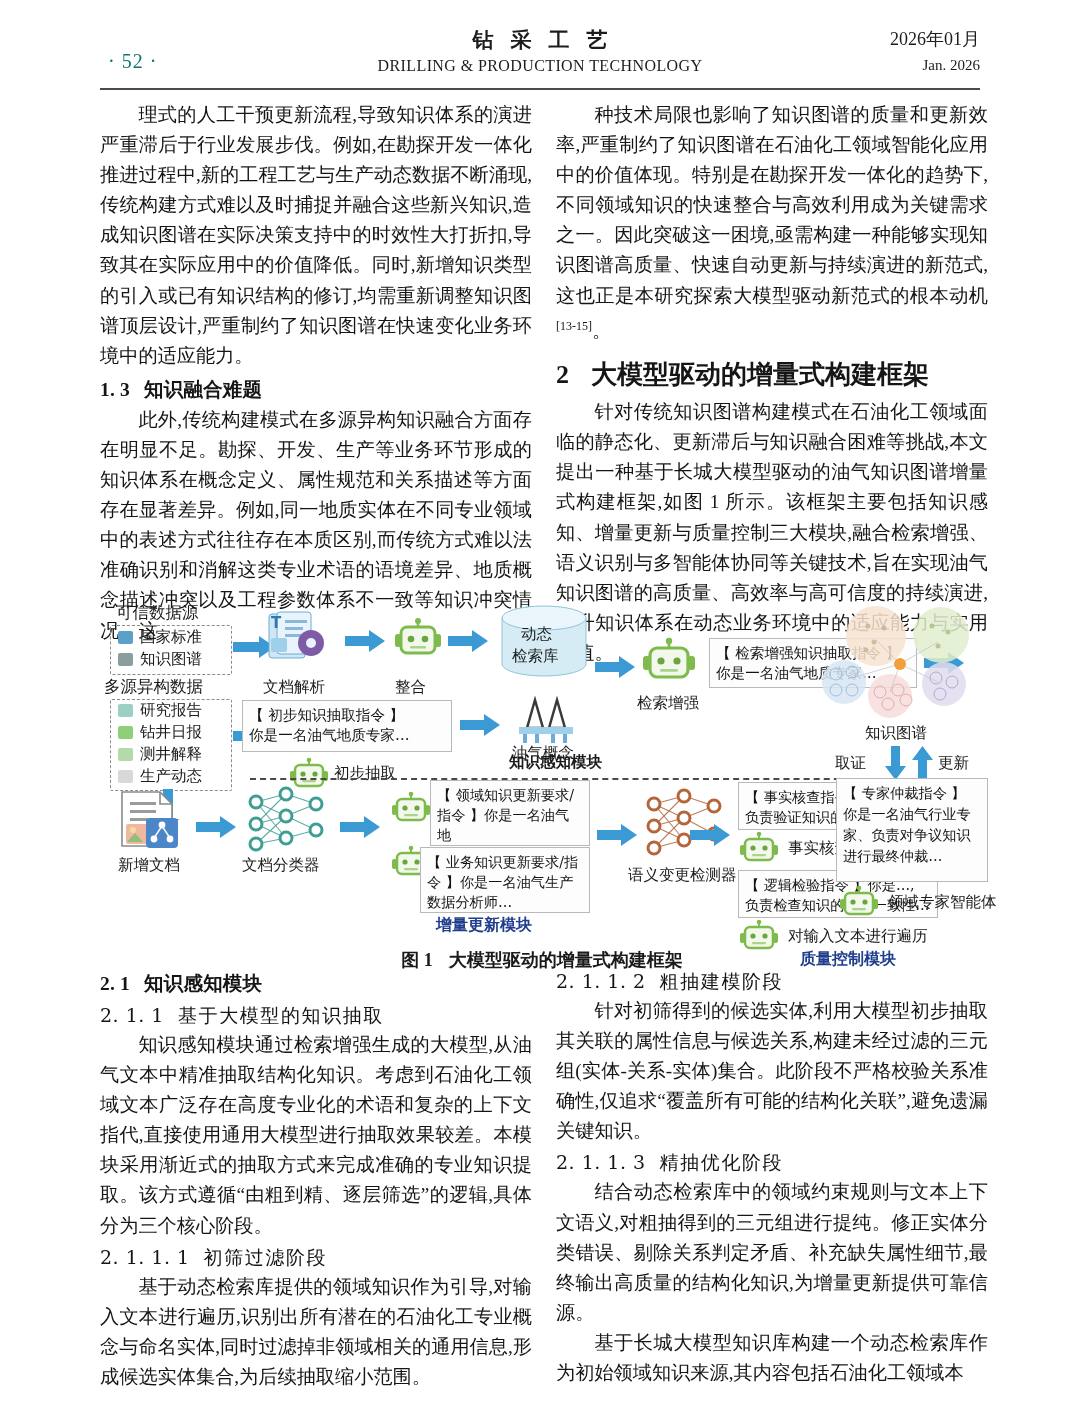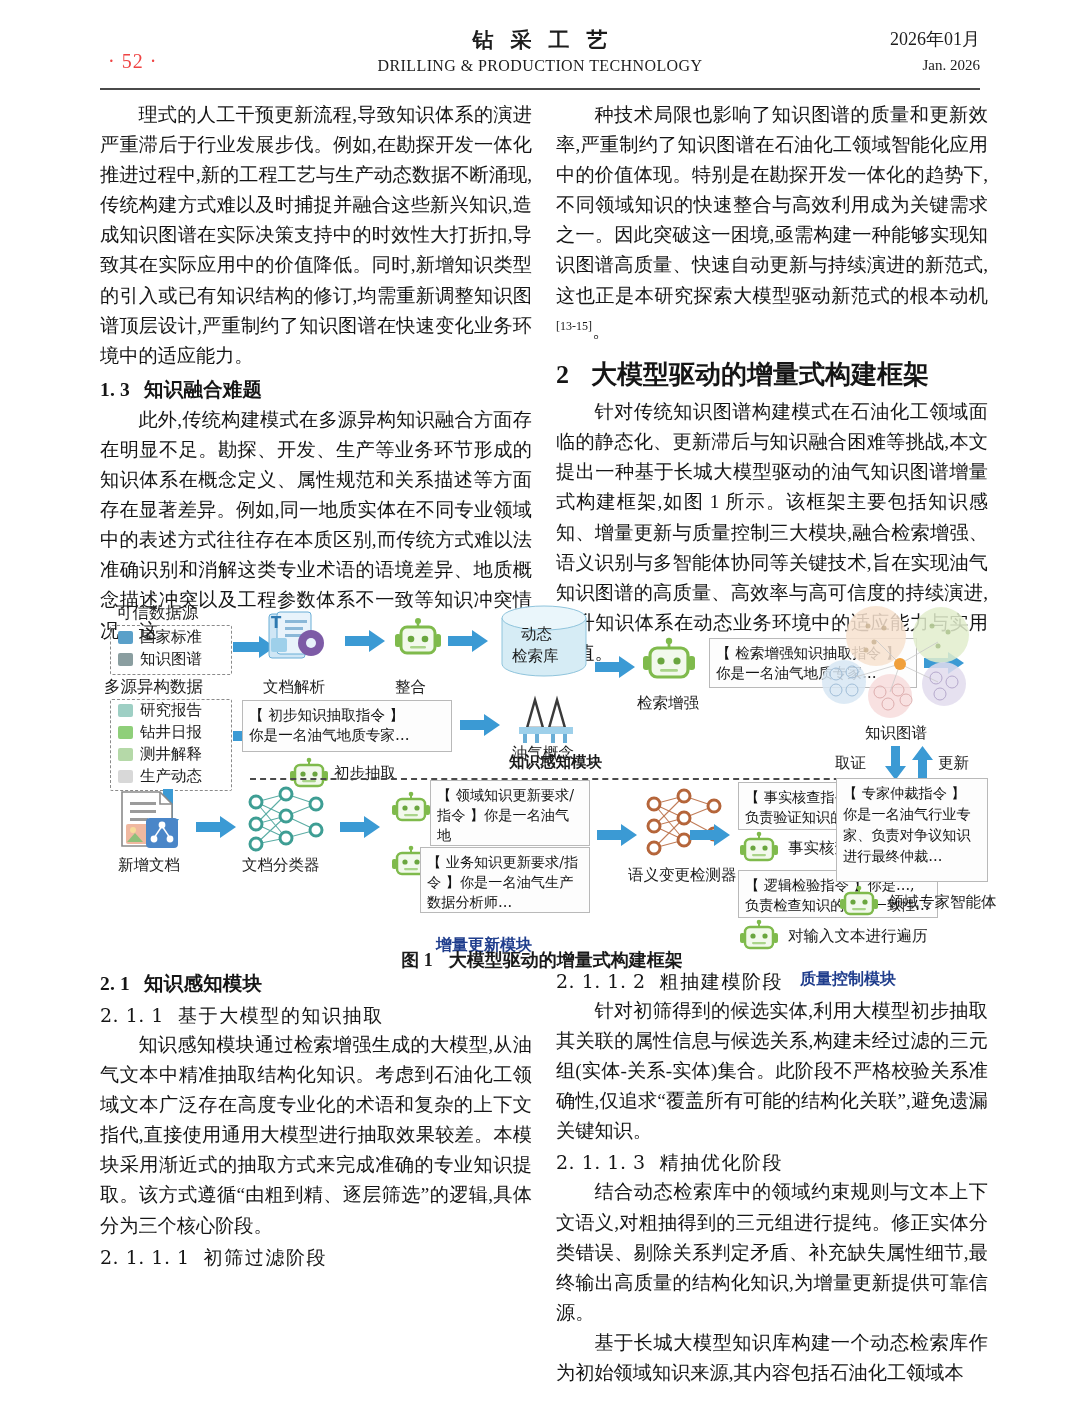--- a/index.html
+++ b/index.html
@@ -12,21 +12,21 @@
     overflow:hidden;
   }
   .page{position:absolute;inset:0;}
 
   
   .runhead{
     position:absolute;left:100px;top:26px;width:880px;height:62px;
   }
   .rh-pageno{
     position:absolute;left:8px;top:24px;
-    font-size:20px;letter-spacing:1px;color:#ef4444;
+    font-size:20px;letter-spacing:1px;color:#0f766e;
     font-family:"Liberation Serif",serif;
   }
   .rh-center{
     position:absolute;left:0;right:0;top:0;text-align:center;
   }
   .rh-cn{
     font-size:21px;letter-spacing:17px;color:#1c1c1c;
     font-family:"DejaVu Serif",serif;font-weight:600;
     text-indent:17px;
   }
@@ -90,21 +90,21 @@
     font-family:"DejaVu Sans","Liberation Sans",sans-serif;
   }
   .fig-caption .cnum{font-family:"Liberation Serif",serif;margin-right:16px;}
 
   .fg{position:absolute;}
   .lbl{
     position:absolute;font-size:15.5px;line-height:18px;color:#1b1b1b;
     font-family:"DejaVu Serif",serif;white-space:nowrap;
   }
   .lbl-b{font-weight:bold;font-family:"DejaVu Sans","Liberation Sans",sans-serif;}
-  .lbl-blue{color:#1f3d8c;font-weight:bold;font-family:"DejaVu Sans","Liberation Sans",sans-serif;margin-top:20px;}
+  .lbl-blue{color:#1f3d8c;font-weight:bold;font-family:"DejaVu Sans","Liberation Sans",sans-serif;}
 
   .dashbox{
     position:absolute;border:1.3px dashed #8a8a8a;border-radius:2px;
   }
   .srcline{
     position:absolute;font-size:15.5px;white-space:nowrap;
     font-family:"DejaVu Serif",serif;color:#1b1b1b;
   }
   .srcicon{
     position:absolute;width:15px;height:13px;border-radius:2px;
@@ -518,20 +518,21 @@
     <h3 class="sec">
       <span class="num">2. 1</span><span>知识感知模块</span>
     </h3>
     <h4 class="subsec">
       <span class="num">2. 1. 1</span><span class="txt">基于大模型的知识抽取</span>
     </h4>
     <p class="para">知识感知模块通过检索增强生成的大模型,从油气文本中精准抽取结构化知识。考虑到石油化工领域文本广泛存在高度专业化的术语和复杂的上下文指代,直接使用通用大模型进行抽取效果较差。本模块采用渐近式的抽取方式来完成准确的专业知识提取。该方式遵循“由粗到精、逐层筛选”的逻辑,具体分为三个核心阶段。</p>
     <h4 class="subsec">
       <span class="num">2. 1. 1. 1</span><span class="txt">初筛过滤阶段</span>
     </h4>
+    <p class="para">基于动态检索库提供的领域知识作为引导,对输入文本进行遍历,识别出所有潜在的石油化工专业概念与命名实体,同时过滤掉非领域相关的通用信息,形成候选实体集合,为后续抽取缩小范围。</p>
   </div>
 
   <div class="col col-right" style="top:965px;">
     <h4 class="subsec">
       <span class="num">2. 1. 1. 2</span><span class="txt">粗抽建模阶段</span>
     </h4>
     <p class="para">针对初筛得到的候选实体,利用大模型初步抽取其关联的属性信息与候选关系,构建未经过滤的三元组(实体-关系-实体)集合。此阶段不严格校验关系准确性,仅追求“覆盖所有可能的结构化关联”,避免遗漏关键知识。</p>
     <h4 class="subsec">
       <span class="num">2. 1. 1. 3</span><span class="txt">精抽优化阶段</span>
     </h4>

